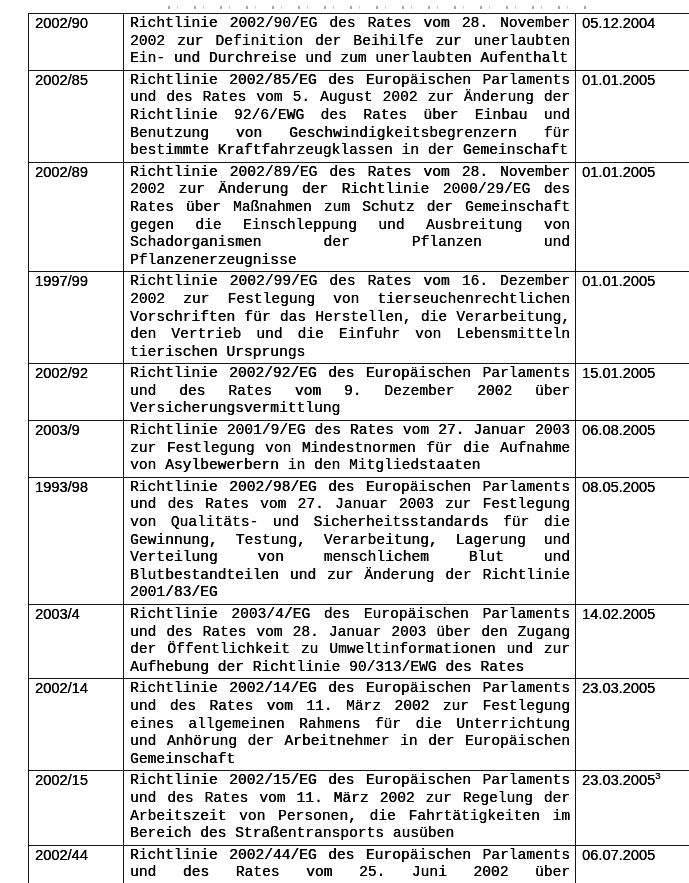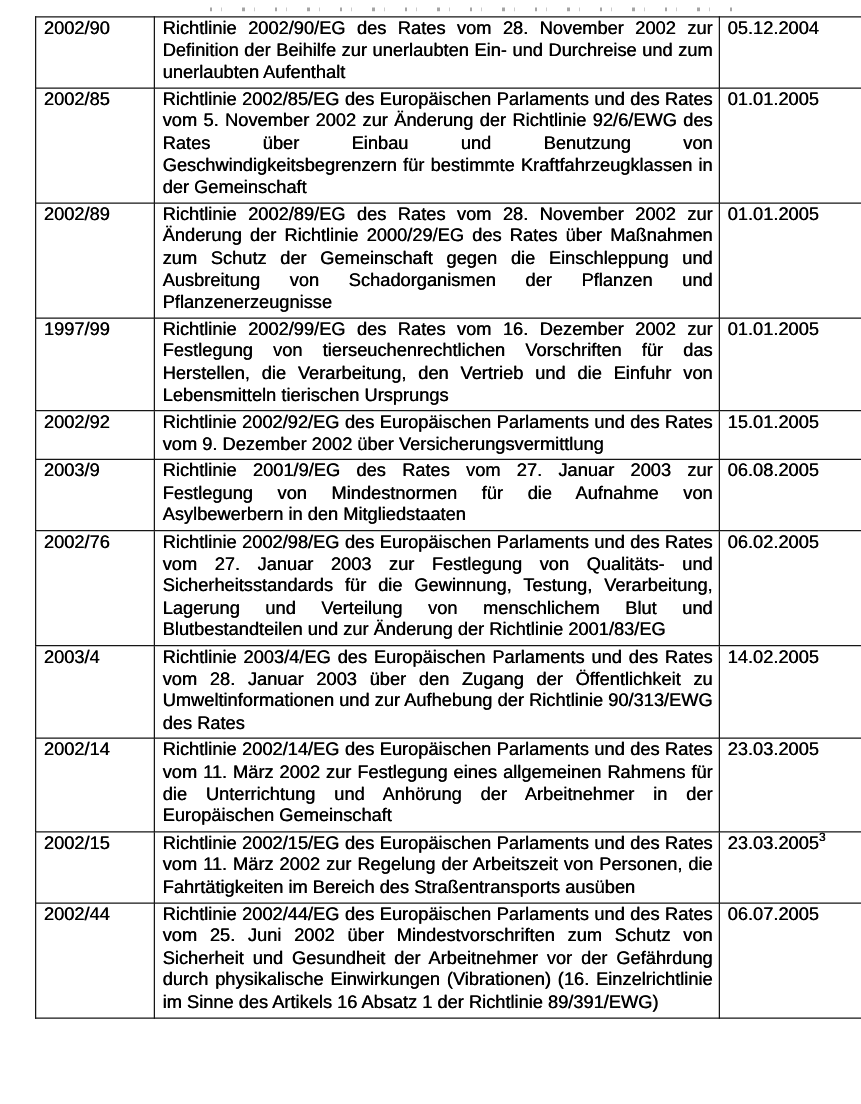--- a/index.html
+++ b/index.html
@@ -38,20 +38,21 @@
   td.c-num {
     width: 83px;
     padding-left: 9px;
     white-space: nowrap;
   }
   td.c-desc {
     width: 440px;
     text-align: justify;
     text-justify: inter-word;
     hyphens: manual;
+    font-family: Liberation Mono, monospace;
   }
   td.c-date {
     width: 104px;
     padding-left: 6px;
     white-space: nowrap;
   }
   td.c-date sup {
     font-size: 9.5px;
     line-height: 0;
     vertical-align: super;
@@ -84,21 +85,21 @@
     <td class="c-date">
       <span>05.12.2004</span><sup></sup>
     </td>
   </tr>
 
   <tr>
     <td class="c-num">
       <span>2002/85</span>
     </td>
     <td class="c-desc">
-      <span>Richtlinie 2002/85/EG des Europäischen Parlaments und des Rates vom 5. November 2002 zur Änderung der Richtlinie 92/6/EWG des Rates über Einbau und Benutzung von Geschwindigkeitsbegrenzern für bestimmte Kraftfahrzeugklassen in der Gemeinschaft</span>
+      <span>Richtlinie 2002/85/EG des Europäischen Parlaments und des Rates vom 5. August 2002 zur Änderung der Richtlinie 92/6/EWG des Rates über Einbau und Benutzung von Geschwindigkeitsbegrenzern für bestimmte Kraftfahrzeugklassen in der Gemeinschaft</span>
     </td>
     <td class="c-date">
       <span>01.01.2005</span><sup></sup>
     </td>
   </tr>
 
   <tr>
     <td class="c-num">
       <span>2002/89</span>
     </td>
@@ -141,27 +142,27 @@
     <td class="c-desc">
       <span>Richtlinie 2001/9/EG des Rates vom 27. Januar 2003 zur Festlegung von Mindestnormen für die Aufnahme von Asylbewerbern in den Mitgliedstaaten</span>
     </td>
     <td class="c-date">
       <span>06.08.2005</span><sup></sup>
     </td>
   </tr>
 
   <tr>
     <td class="c-num">
-      <span>2002/76</span>
+      <span>1993/98</span>
     </td>
     <td class="c-desc">
       <span>Richtlinie 2002/98/EG des Europäischen Parlaments und des Rates vom 27. Januar 2003 zur Festlegung von Qualitäts- und Sicherheitsstandards für die Gewinnung, Testung, Verarbeitung, Lagerung und Verteilung von menschlichem Blut und Blutbestandteilen und zur Änderung der Richtlinie 2001/83/EG</span>
     </td>
     <td class="c-date">
-      <span>06.02.2005</span><sup></sup>
+      <span>08.05.2005</span><sup></sup>
     </td>
   </tr>
 
   <tr>
     <td class="c-num">
       <span>2003/4</span>
     </td>
     <td class="c-desc">
       <span>Richtlinie 2003/4/EG des Europäischen Parlaments und des Rates vom 28. Januar 2003 über den Zugang der Öffentlichkeit zu Umweltinformationen und zur Aufhebung der Richtlinie 90/313/EWG des Rates</span>
     </td>

